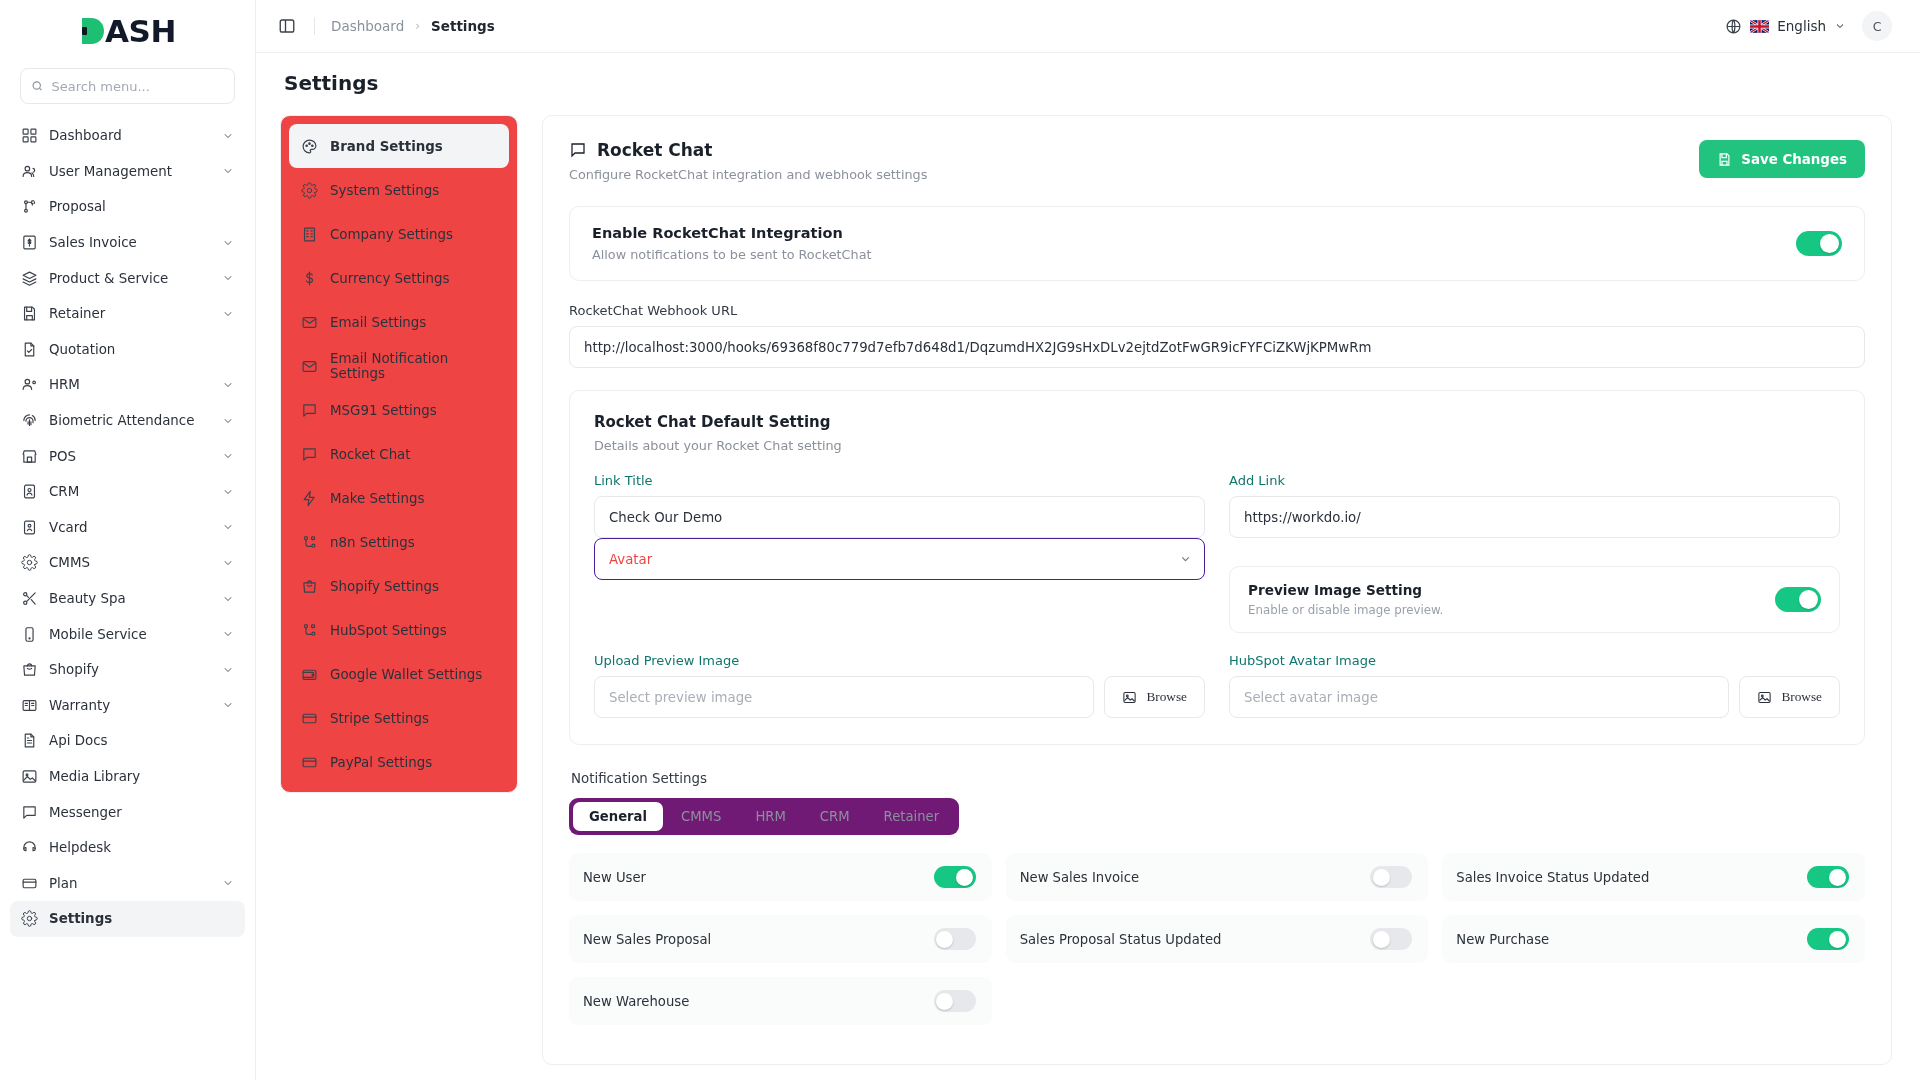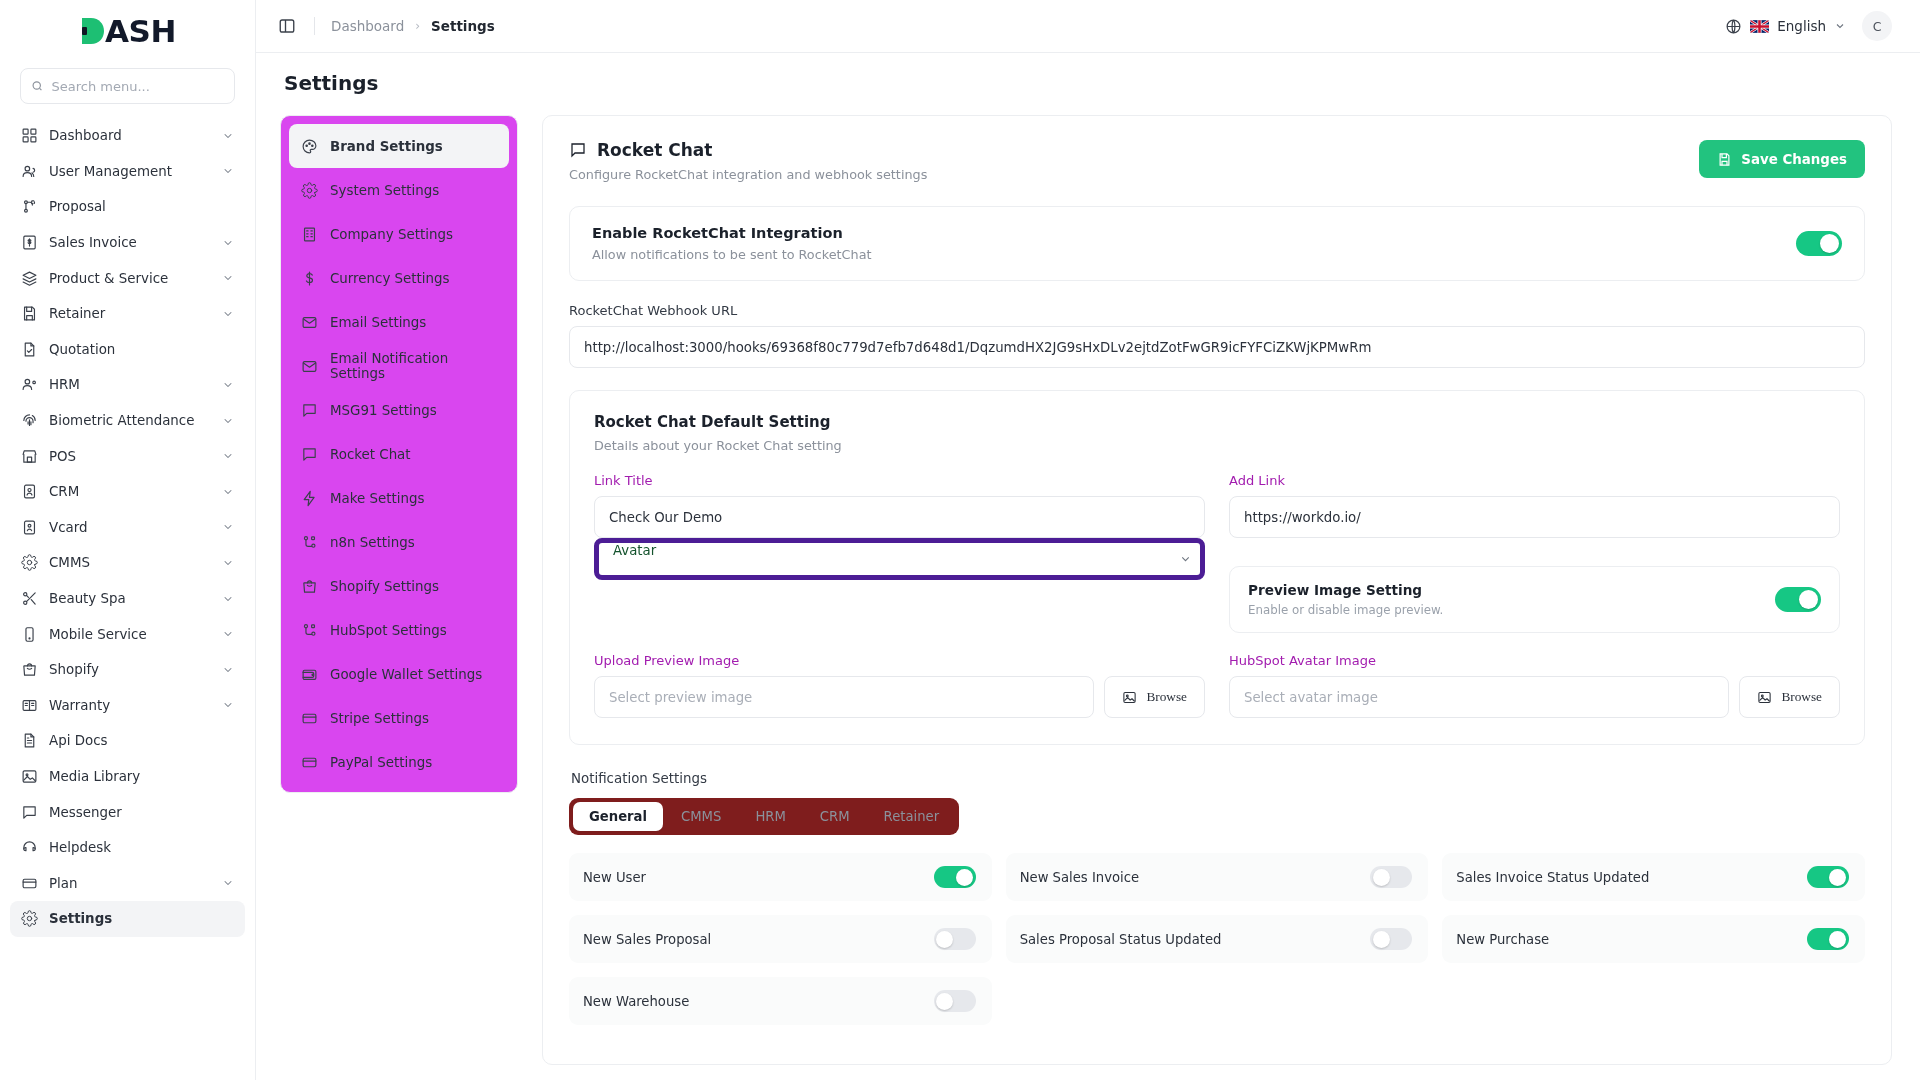--- a/index.html
+++ b/index.html
@@ -74,21 +74,21 @@
 
   .content { flex: 1; overflow: hidden; padding: 18px 28px 0 24px; }
   .page-title { font-size: 20px; font-weight: 700; color: #1b212b; margin: 0 0 20px 4px; }
 
   .layout { display: flex; gap: 24px; align-items: flex-start; }
 
   
   .settings-list {
     width: 238px; min-width: 238px;
     border: 1px solid #eceef1; border-radius: 10px;
-    padding: 8px; background: #d946ef;
+    padding: 8px; background: #ef4444;
   }
   .s-item {
     display: flex; align-items: center; gap: 12px;
     height: 44px; padding: 0 12px; border-radius: 8px;
     font-size: 13.4px; color: #2b313b; cursor: pointer;
   }
   .s-item.active { background: #f3f4f6; font-weight: 600; }
   .s-item .ico { width: 17px; height: 17px; flex: 0 0 17px; color: #3b414b; display:flex;align-items:center;justify-content:center; }
 
   
@@ -135,52 +135,52 @@
   .text-input::placeholder { color: #a9aeb7; }
 
   .sub-card {
     margin-top: 22px; border: 1px solid #eceef1; border-radius: 10px;
     padding: 22px 24px 26px 24px;
   }
   .sc-title { font-size: 15px; font-weight: 700; color: #1b212b; }
   .sc-sub { font-size: 12.8px; color: #8b919b; margin-top: 7px; }
 
   .grid2 { display: grid; grid-template-columns: 1fr 1fr; gap: 0 24px; }
-  .col-label { font-size: 13px; color: #a21caf; margin: 20px 0 8px 0; font-weight: 500; }
+  .col-label { font-size: 13px; color: #0f766e; margin: 20px 0 8px 0; font-weight: 500; }
 
   .select-wrap { position: relative; }
   .select-wrap .chev-dn {
     position: absolute; right: 13px; top: 50%; transform: translateY(-50%);
     width: 13px; height: 13px; color: #6f7681; pointer-events: none;
   }
   .select-input {
-    width: 100%; height: 42px; border: 5px solid #4c1d95; border-radius: 8px;
-    padding: 0 34px 0 14px; font-size: 13.3px; color: #14532d;
-    display: flex; background: #fff; cursor: pointer;
+    width: 100%; height: 42px; border: 1px solid #4c1d95; border-radius: 8px;
+    padding: 0 34px 0 14px; font-size: 13.3px; color: #ef4444;
+    display: flex; align-items: center; background: #fff; cursor: pointer;
   }
 
   .preview-box {
     border: 1px solid #eceef1; border-radius: 10px; padding: 15px 18px;
     display: flex; align-items: center; margin-top: 28px;
   }
   .pb-title { font-size: 13.6px; font-weight: 700; color: #1b212b; }
   .pb-sub { font-size: 11.8px; color: #9aa1ab; margin-top: 5px; }
 
   .upload-row { display: flex; gap: 10px; }
   .upload-row .text-input { flex: 1; }
   .browse-btn {
     height: 42px; border: 1px solid #e6e8ec; border-radius: 8px;
     background: #fff; display: flex; align-items: center; gap: 9px;
     padding: 0 17px; font-size: 13.3px; color: #2b313b;
     font-family: Liberation Serif, serif; cursor: pointer; white-space: nowrap; justify-content: flex-end;
   }
 
   .notif-title { font-size: 13.4px; color: #333a45; font-weight: 500; margin: 26px 0 12px 2px; }
   .tabs {
-    display: inline-flex; background: #7f1d1d; border-radius: 9px; padding: 4px;
+    display: inline-flex; background: #701a75; border-radius: 9px; padding: 4px;
     gap: 2px;
   }
   .tab {
     padding: 7px 16px; border-radius: 7px; font-size: 13.2px;
     color: #8b919b; cursor: pointer;
   }
   .tab.active { background: #fff; color: #1b212b; font-weight: 600; box-shadow: 0 1px 2px rgba(0,0,0,.05); }
 
   .notif-grid { display: grid; grid-template-columns: 1fr 1fr 1fr; gap: 14px; margin-top: 18px; }
   .notif-cell {

